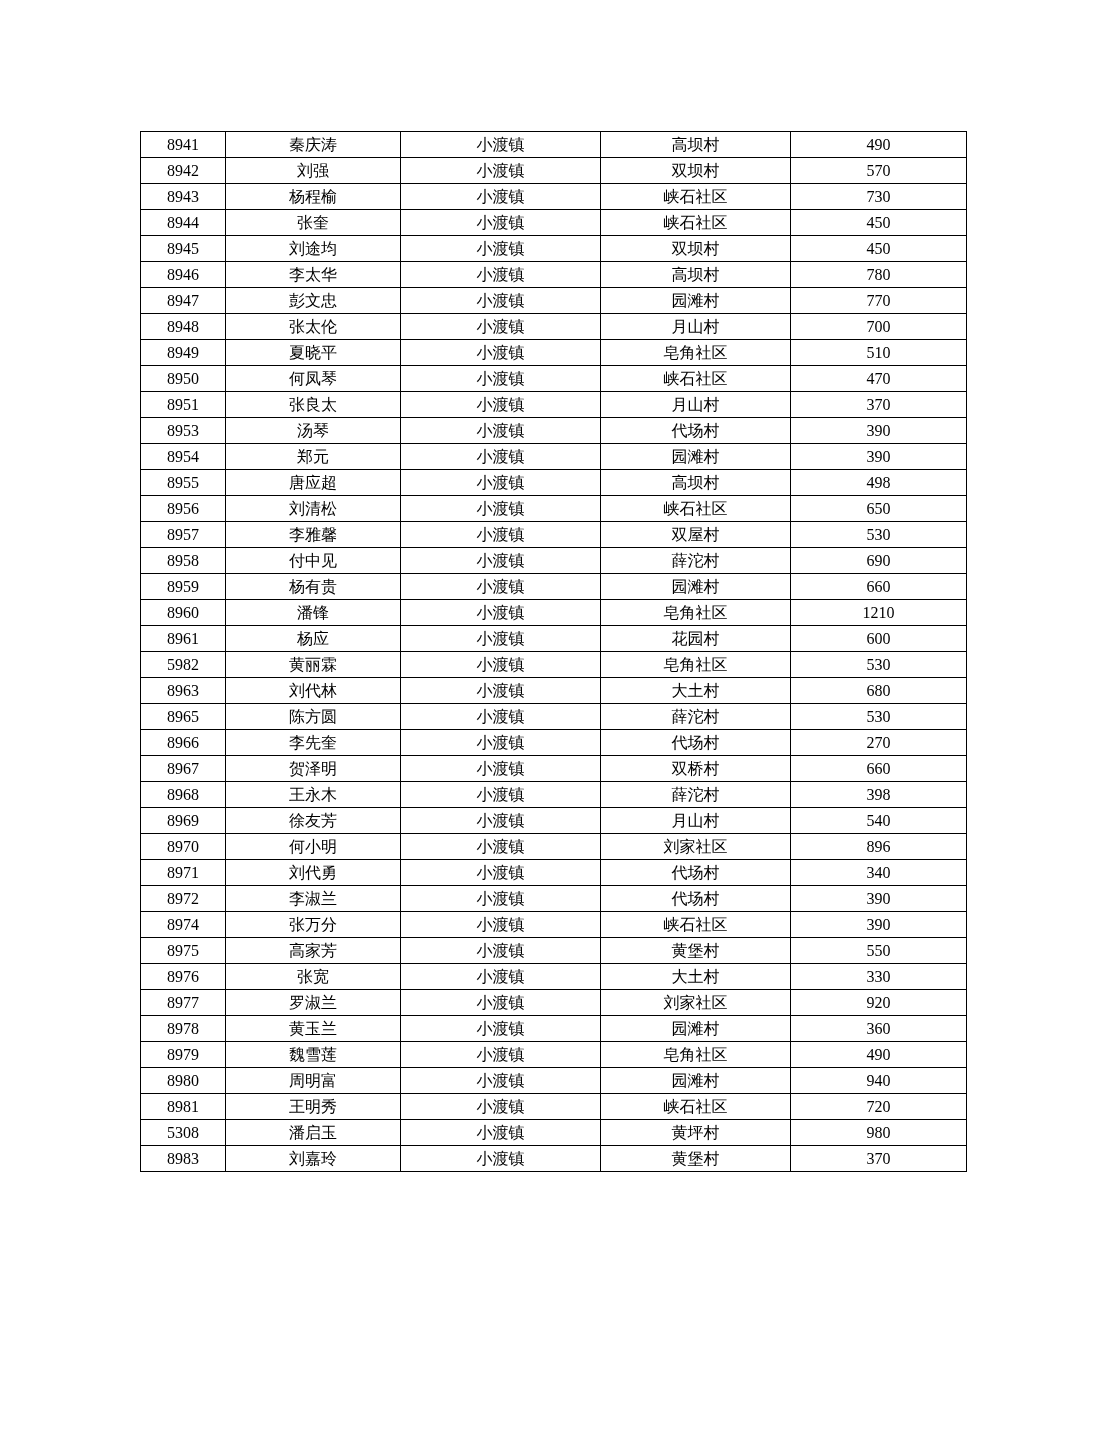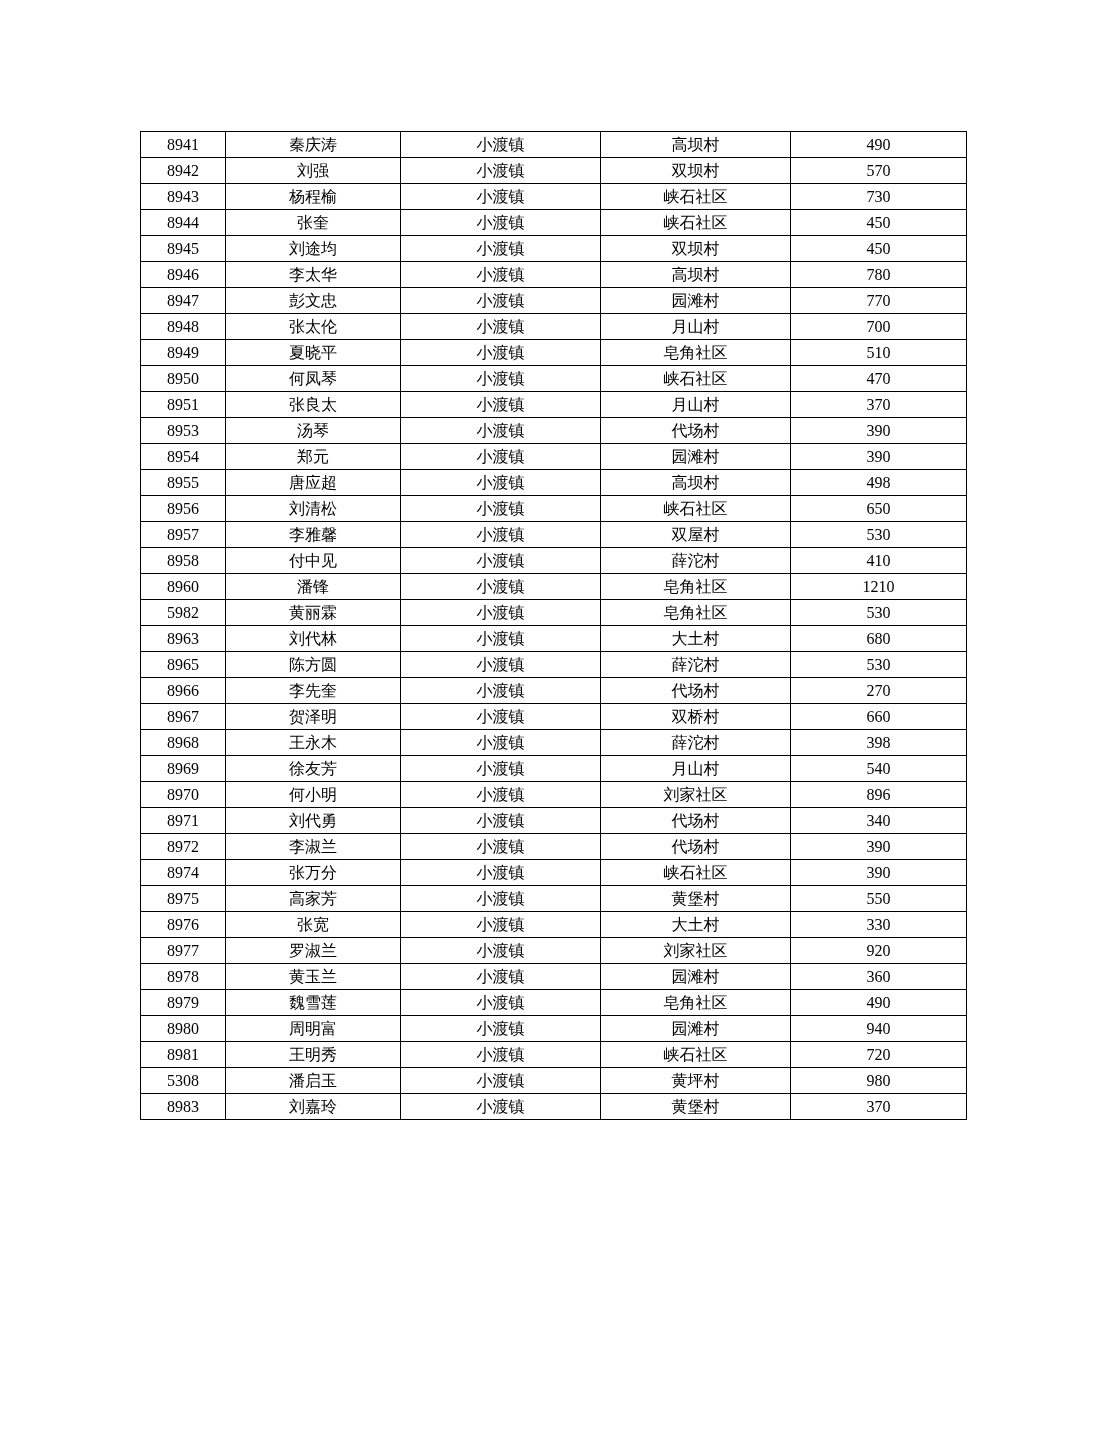--- a/index.html
+++ b/index.html
@@ -168,28 +168,42 @@
             <td>李雅馨</td>
             <td>小渡镇</td>
             <td>双屋村</td>
             <td>530</td>
           </tr>
           <tr>
             <td>8958</td>
             <td>付中见</td>
             <td>小渡镇</td>
             <td>薛沱村</td>
-            <td>410</td>
+            <td>690</td>
+          </tr>
+          <tr>
+            <td>8959</td>
+            <td>杨有贵</td>
+            <td>小渡镇</td>
+            <td>园滩村</td>
+            <td>660</td>
           </tr>
           <tr>
             <td>8960</td>
             <td>潘锋</td>
             <td>小渡镇</td>
             <td>皂角社区</td>
             <td>1210</td>
+          </tr>
+          <tr>
+            <td>8961</td>
+            <td>杨应</td>
+            <td>小渡镇</td>
+            <td>花园村</td>
+            <td>600</td>
           </tr>
           <tr>
             <td>5982</td>
             <td>黄丽霖</td>
             <td>小渡镇</td>
             <td>皂角社区</td>
             <td>530</td>
           </tr>
           <tr>
             <td>8963</td>

